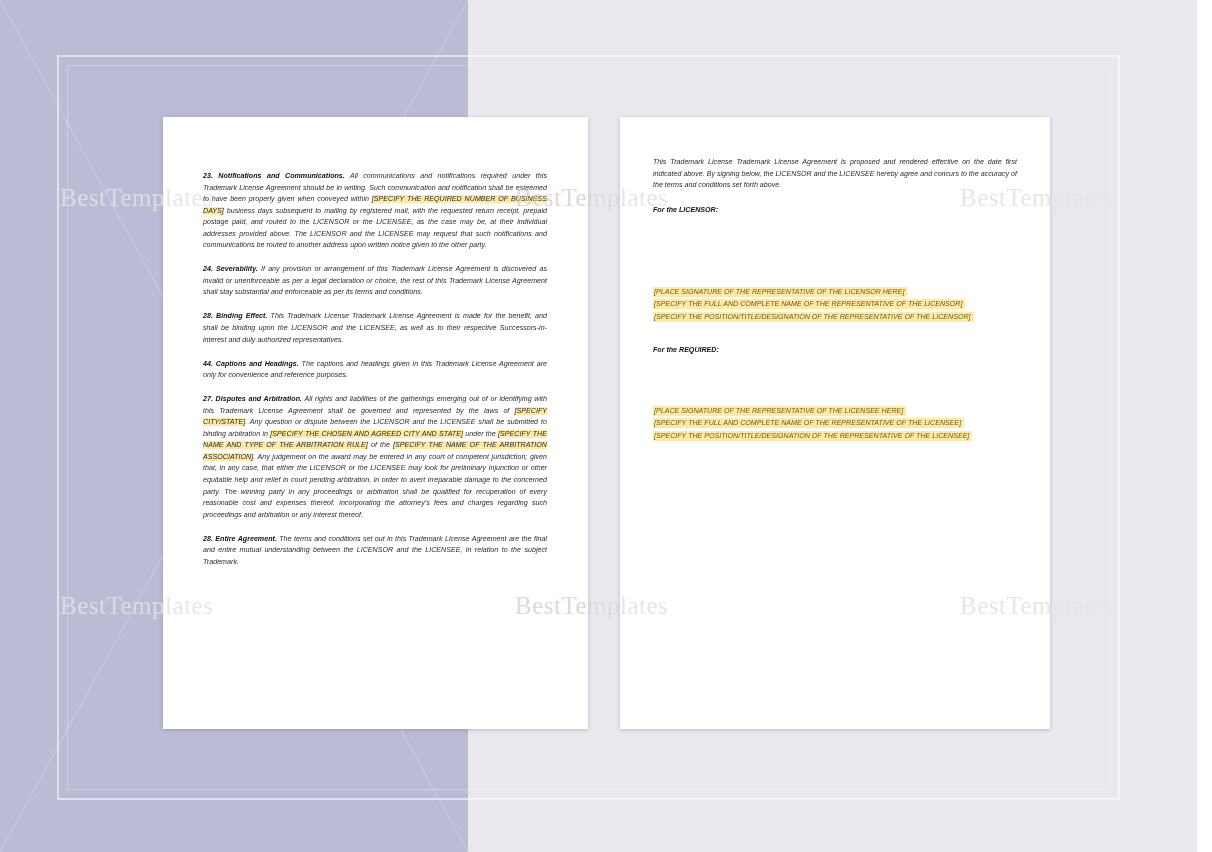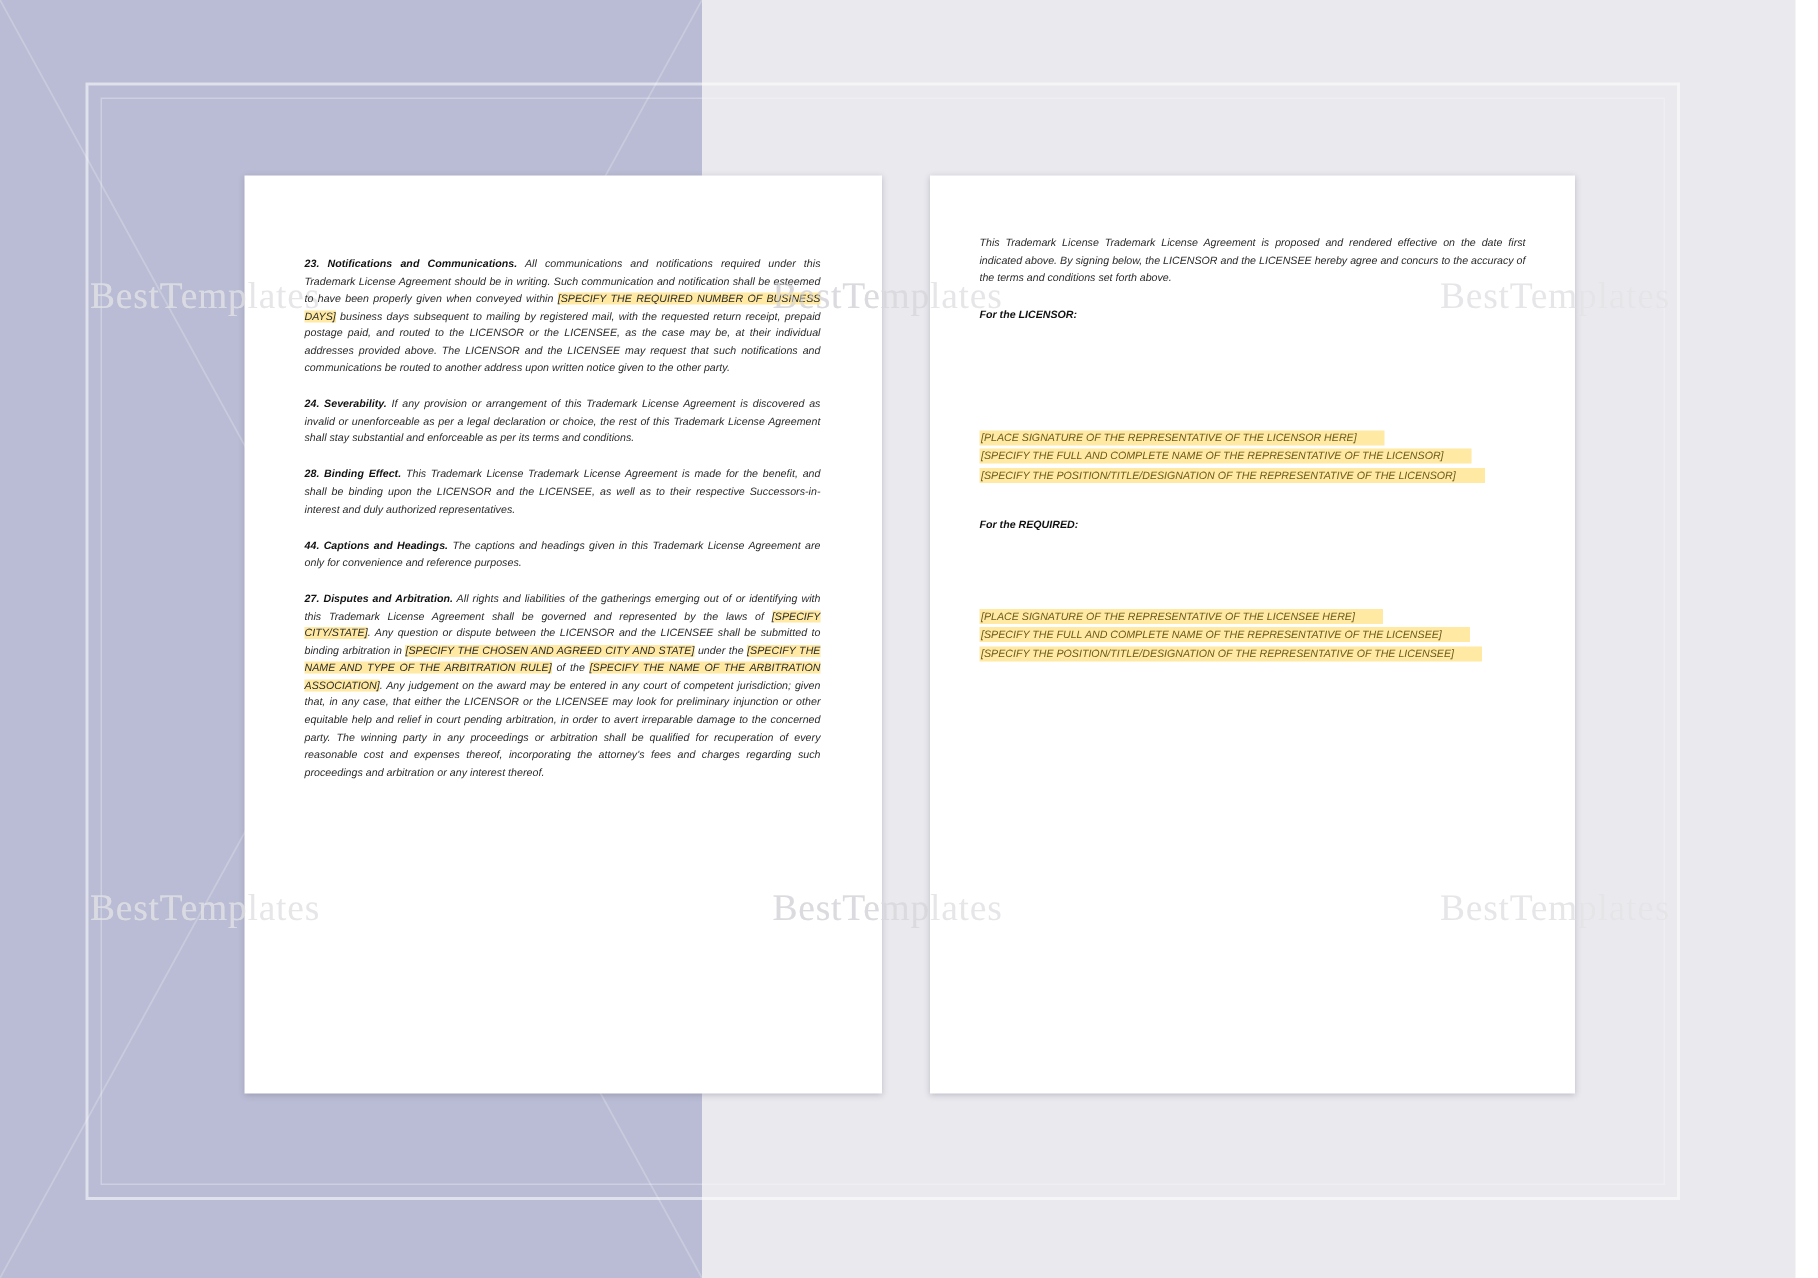--- a/index.html
+++ b/index.html
@@ -124,21 +124,21 @@
   .sig-line {
     font-family: "Liberation Sans", sans-serif;
     font-size: 7.1px;
     line-height: 12.6px;
     color: #6b5a1d;
     margin: 0;
     white-space: nowrap;
   }
   .sig-line span {
     background: #ffe9a3;
-    padding: 1px 19px 1px 1px;
+    padding: 1px 3px 1px 1px;
   }
   .sp-1 { height: 14px; }
   .sp-2 { height: 72px; }
   .sp-3 { height: 22px; }
   .sp-4 { height: 51px; }
 </style>
 </head>
 <body>
 
 <div id="stage">
@@ -167,20 +167,21 @@
     <div class="wm onpaper" style="position:absolute; left:-103px; top:475px;">BestTemplates</div>
     <div class="wm onpaper" style="position:absolute; left:352px; top:67px;">BestTemplates</div>
     <div class="wm onpaper" style="position:absolute; left:352px; top:475px;">BestTemplates</div>
 
     <div class="page-inner" id="p1-body">
         <p class="para"><b>23. Notifications and Communications.</b> All communications and notifications required under this Trademark License Agreement should be in writing. Such communication and notification shall be esteemed to have been properly given when conveyed within <mark>[SPECIFY THE REQUIRED NUMBER OF BUSINESS DAYS]</mark> business days subsequent to mailing by registered mail, with the requested return receipt, prepaid postage paid, and routed to the LICENSOR or the LICENSEE, as the case may be, at their individual addresses provided above. The LICENSOR and the LICENSEE may request that such notifications and communications be routed to another address upon written notice given to the other party.</p>
         <p class="para"><b>24. Severability.</b> If any provision or arrangement of this Trademark License Agreement is discovered as invalid or unenforceable as per a legal declaration or choice, the rest of this Trademark License Agreement shall stay substantial and enforceable as per its terms and conditions.</p>
         <p class="para"><b>28. Binding Effect.</b> This Trademark License Trademark License Agreement is made for the benefit, and shall be binding upon the LICENSOR and the LICENSEE, as well as to their respective Successors-in-interest and duly authorized representatives.</p>
         <p class="para"><b>44. Captions and Headings.</b> The captions and headings given in this Trademark License Agreement are only for convenience and reference purposes.</p>
         <p class="para"><b>27. Disputes and Arbitration.</b> All rights and liabilities of the gatherings emerging out of or identifying with this Trademark License Agreement shall be governed and represented by the laws of <mark>[SPECIFY CITY/STATE]</mark>. Any question or dispute between the LICENSOR and the LICENSEE shall be submitted to binding arbitration in <mark>[SPECIFY THE CHOSEN AND AGREED CITY AND STATE]</mark> under the <mark>[SPECIFY THE NAME AND TYPE OF THE ARBITRATION RULE]</mark> of the <mark>[SPECIFY THE NAME OF THE ARBITRATION ASSOCIATION]</mark>. Any judgement on the award may be entered in any court of competent jurisdiction; given that, in any case, that either the LICENSOR or the LICENSEE may look for preliminary injunction or other equitable help and relief in court pending arbitration, in order to avert irreparable damage to the concerned party. The winning party in any proceedings or arbitration shall be qualified for recuperation of every reasonable cost and expenses thereof, incorporating the attorney's fees and charges regarding such proceedings and arbitration or any interest thereof.</p>
+        <p class="para"><b>28. Entire Agreement.</b> The terms and conditions set out in this Trademark License Agreement are the final and entire mutual understanding between the LICENSOR and the LICENSEE, in relation to the subject Trademark.</p>
       </div>
   </div>
 
   <div class="page" id="page-2">
     <div class="wm onpaper" style="position:absolute; left:-105px; top:67px;">BestTemplates</div>
     <div class="wm onpaper" style="position:absolute; left:-105px; top:475px;">BestTemplates</div>
     <div class="wm onpaper" style="position:absolute; left:340px; top:67px;">BestTemplates</div>
     <div class="wm onpaper" style="position:absolute; left:340px; top:475px;">BestTemplates</div>
 
     <div class="page-inner" id="p2-body">

